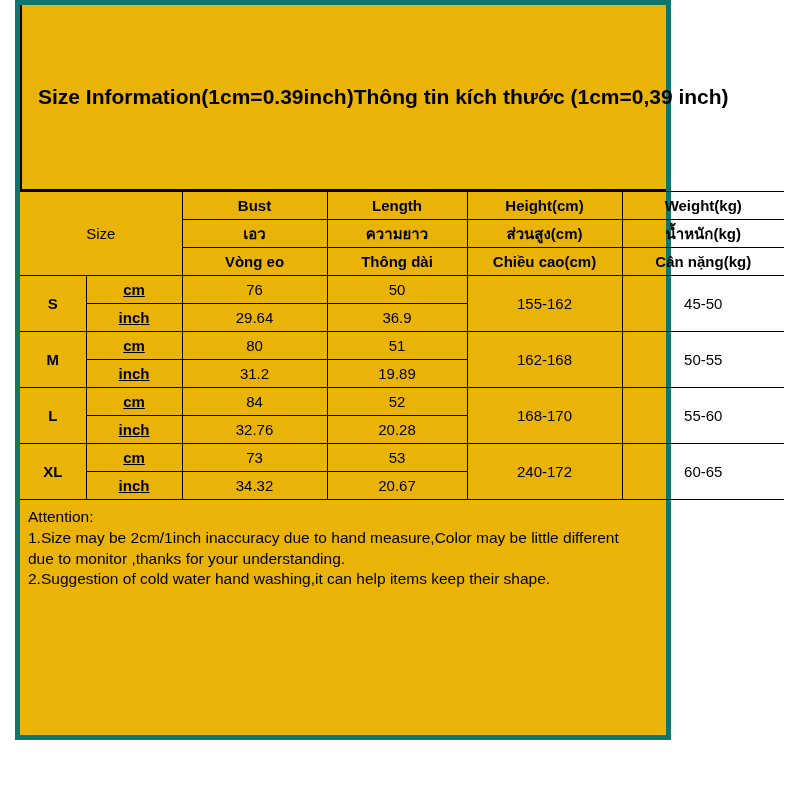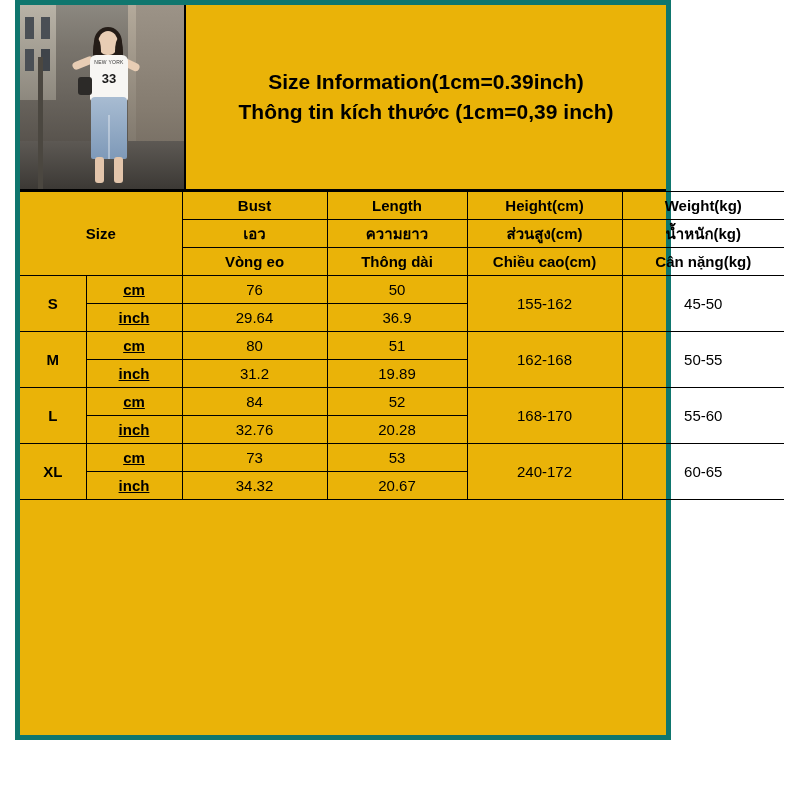--- a/index.html
+++ b/index.html
@@ -146,25 +146,25 @@
   .p-legs:after { right: 1px; }
   .p-bag {
     position: absolute; left: 6px; top: 46px; width: 14px; height: 18px;
     background: #2c2a28; border-radius: 3px;
   }
 
   
   .title-block {
     flex: 1;
     display: flex;
-    flex-direction: column;
+    flex-direction: row;
     align-items: center;
     justify-content: center;
     text-align: left;
-    padding: 0 0;
+    padding: 0 16px;
     box-sizing: border-box;
   }
   .title-line {
     font-weight: bold;
     font-size: 21px;
     line-height: 1.45;
     color: #000;
     white-space: nowrap;
   }
 
@@ -185,21 +185,21 @@
   }
   .col-size { width: 66px; }
   .col-unit { width: 96px; }
   .col-a { width: 145px; }
   .col-b { width: 140px; }
   .col-c { width: 155px; }
   .col-d { width: 162px; }
 
   .hdr { font-weight: bold; font-size: 15px; }
   .size-word {
-    font-weight: bold;
+    font-weight: normal;
     font-size: 24px;
     margin-left: 14px;
   }
   .sz-letter { font-weight: bold; font-size: 17px; }
   .unit-cell { font-weight: bold; font-size: 15px; text-decoration: underline; }
   .val { font-size: 16px; }
   .rng { font-size: 16px; }
 
   
   table.size-table tr td:first-child { border-left: none; }
@@ -330,15 +330,21 @@
           <td rowspan="2" class="rng">60-65</td>
         </tr>
         <tr>
           <td class="unit-cell">inch</td>
           <td class="val">34.32</td>
           <td class="val">20.67</td>
         </tr>
       </tbody>
     </table>
 
+    <div class="attention">
+      <p>Attention:</p>
+      <p>1.Size may be 2cm/1inch inaccuracy due to hand measure,Color may be little different</p>
+      <p>due to monitor ,thanks for your understanding.</p>
+      <p>2.Suggestion of cold water hand washing,it can help items keep their shape.</p>
+    </div>
 
   </div>
 </div>
 
 </body></html>

